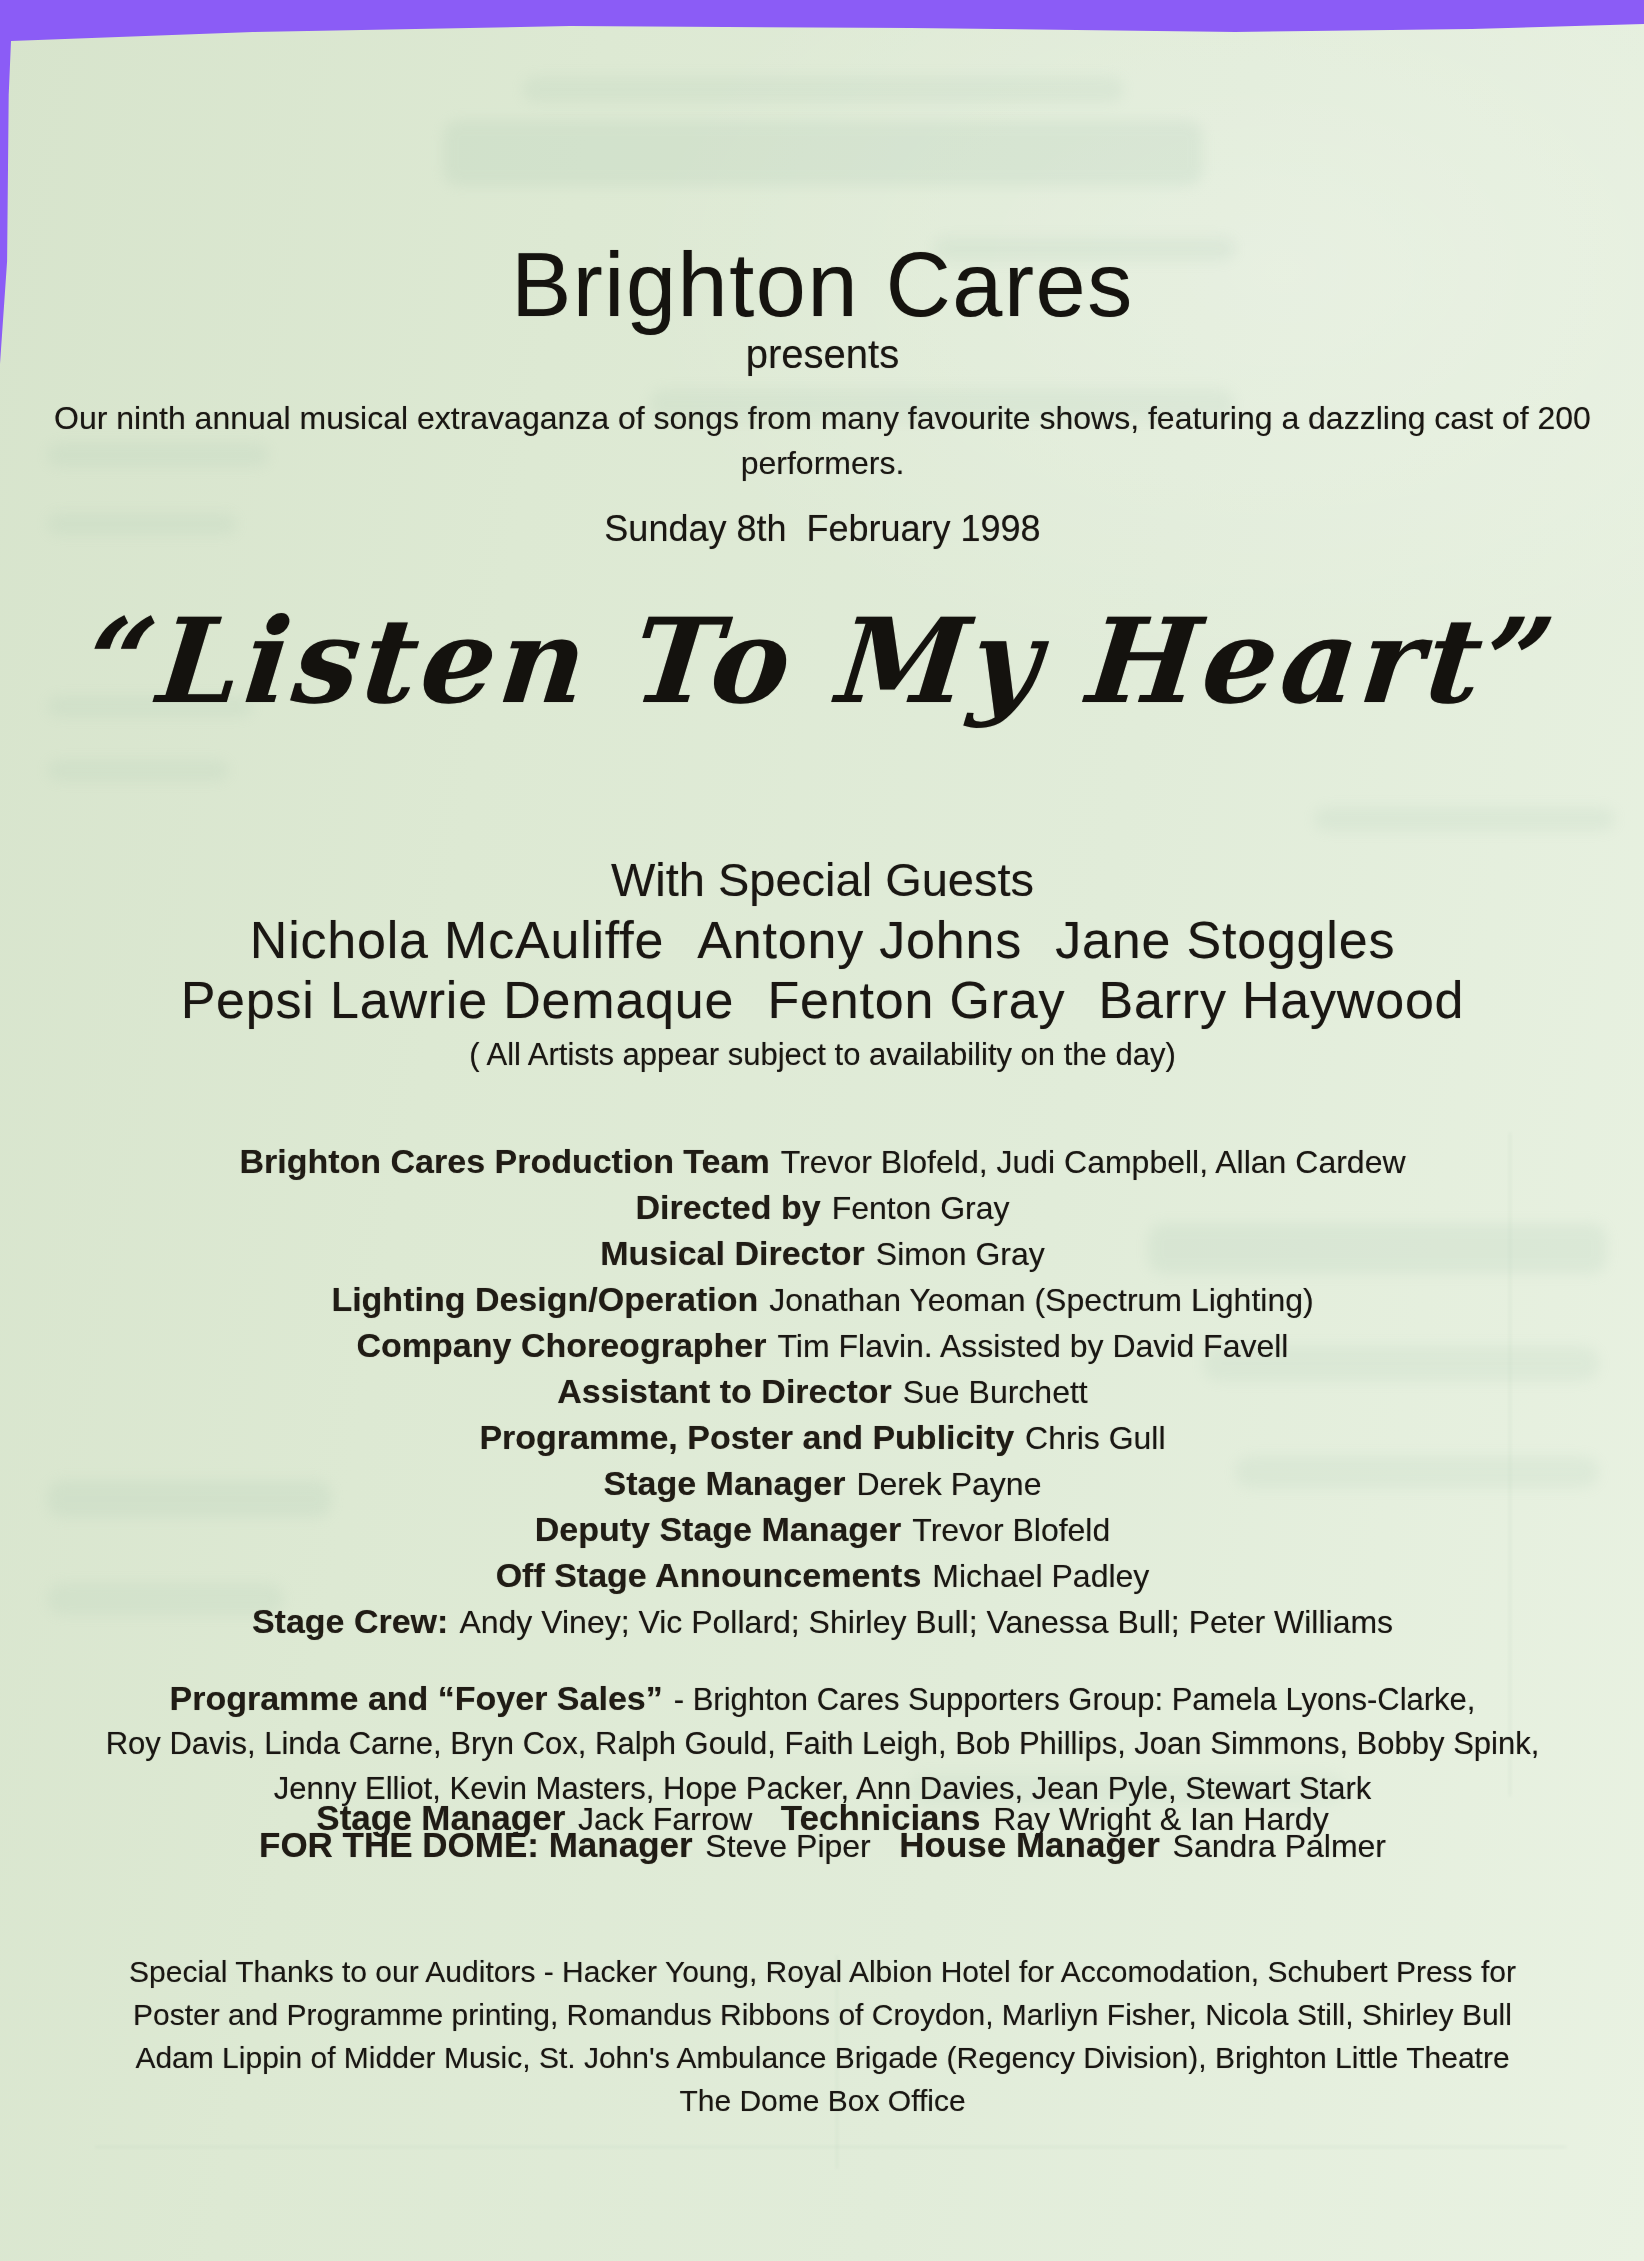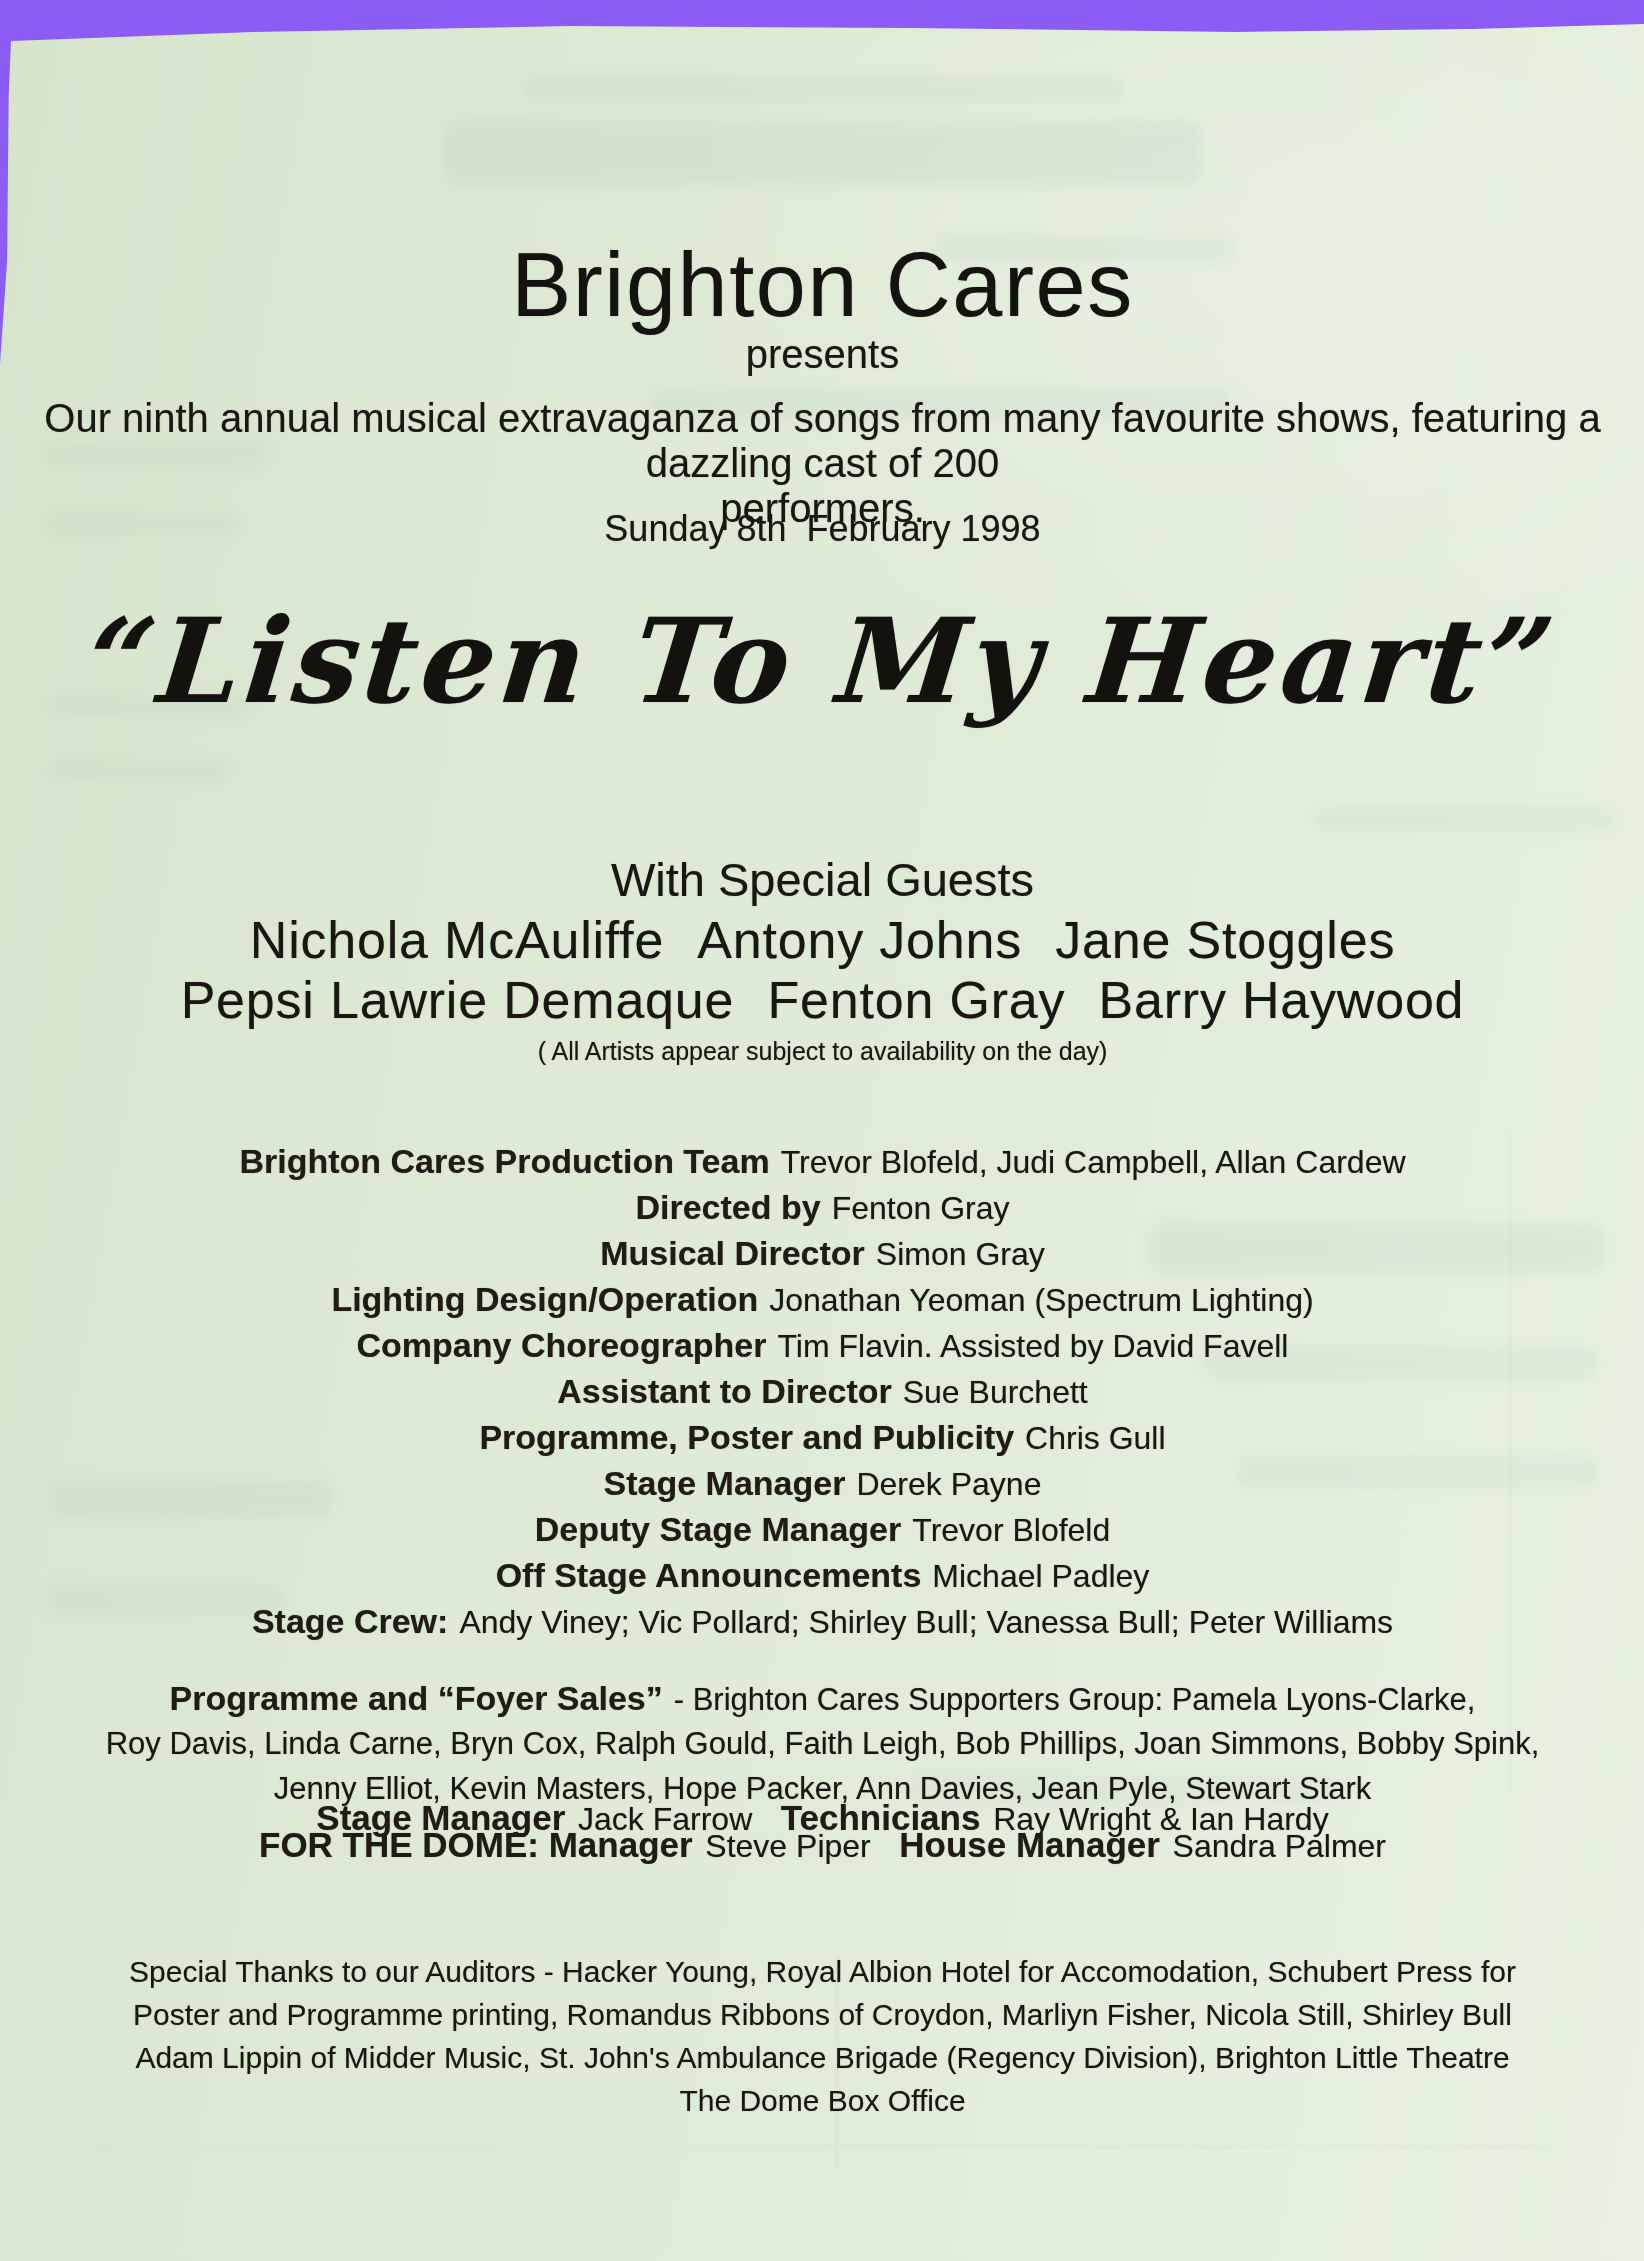--- a/index.html
+++ b/index.html
@@ -15,31 +15,31 @@
                       1645px 2261px,0 2261px,0 364px,7.1px 261px,8.7px 95px);
     color:#1a1713;
   }
   .paper *{text-shadow:0 0 1px rgba(40,38,30,.45);}
   
   .g{position:absolute;background:#9dbfa9;opacity:.13;filter:blur(6.3px);border-radius:16px;}
   .gl{position:absolute;background:#8fb49e;opacity:.10;filter:blur(1.6px);}
   .block{position:absolute;left:0;right:0;text-align:center;}
   .org{font-size:90px;letter-spacing:1.6px;color:#15130f;}
   .presents{font-size:40px;}
-  .tagline{font-size:40px;line-height:45px;}
+  .tagline{font-size:32px;line-height:45px;}
   .date{font-size:36px;white-space:pre;}
   .show-title{
     font-family:"DejaVu Serif", serif;font-style:italic;font-weight:600;
     font-size:117px;letter-spacing:4px;color:#14120e;
     transform:skewX(-6deg);
   }
   .guests-heading{font-size:47px;}
   .guests-row{font-size:52px;letter-spacing:0.8px;}
   .guests-row span{margin:0 16.6px;white-space:nowrap;}
-  .guests-note{font-size:25px;}
+  .guests-note{font-size:31px;}
   .credit-row{height:46px;line-height:46px;}
   .lbl{font-weight:700;font-size:34px;color:#201c15;margin-right:11px;}
   .val{font-size:32px;}
   .foyer-line{height:45px;line-height:45px;font-size:31px;}
   .foyer-line .lbl{font-size:34px;}
   .dome-line .lbl{font-size:35px;margin-right:12.7px;}
   .dome-line .val{margin-right:28.5px;}
   .dome-line .val:last-child{margin-right:0;}
   .thanks-line{height:43px;line-height:43px;font-size:30px;}
 </style>

